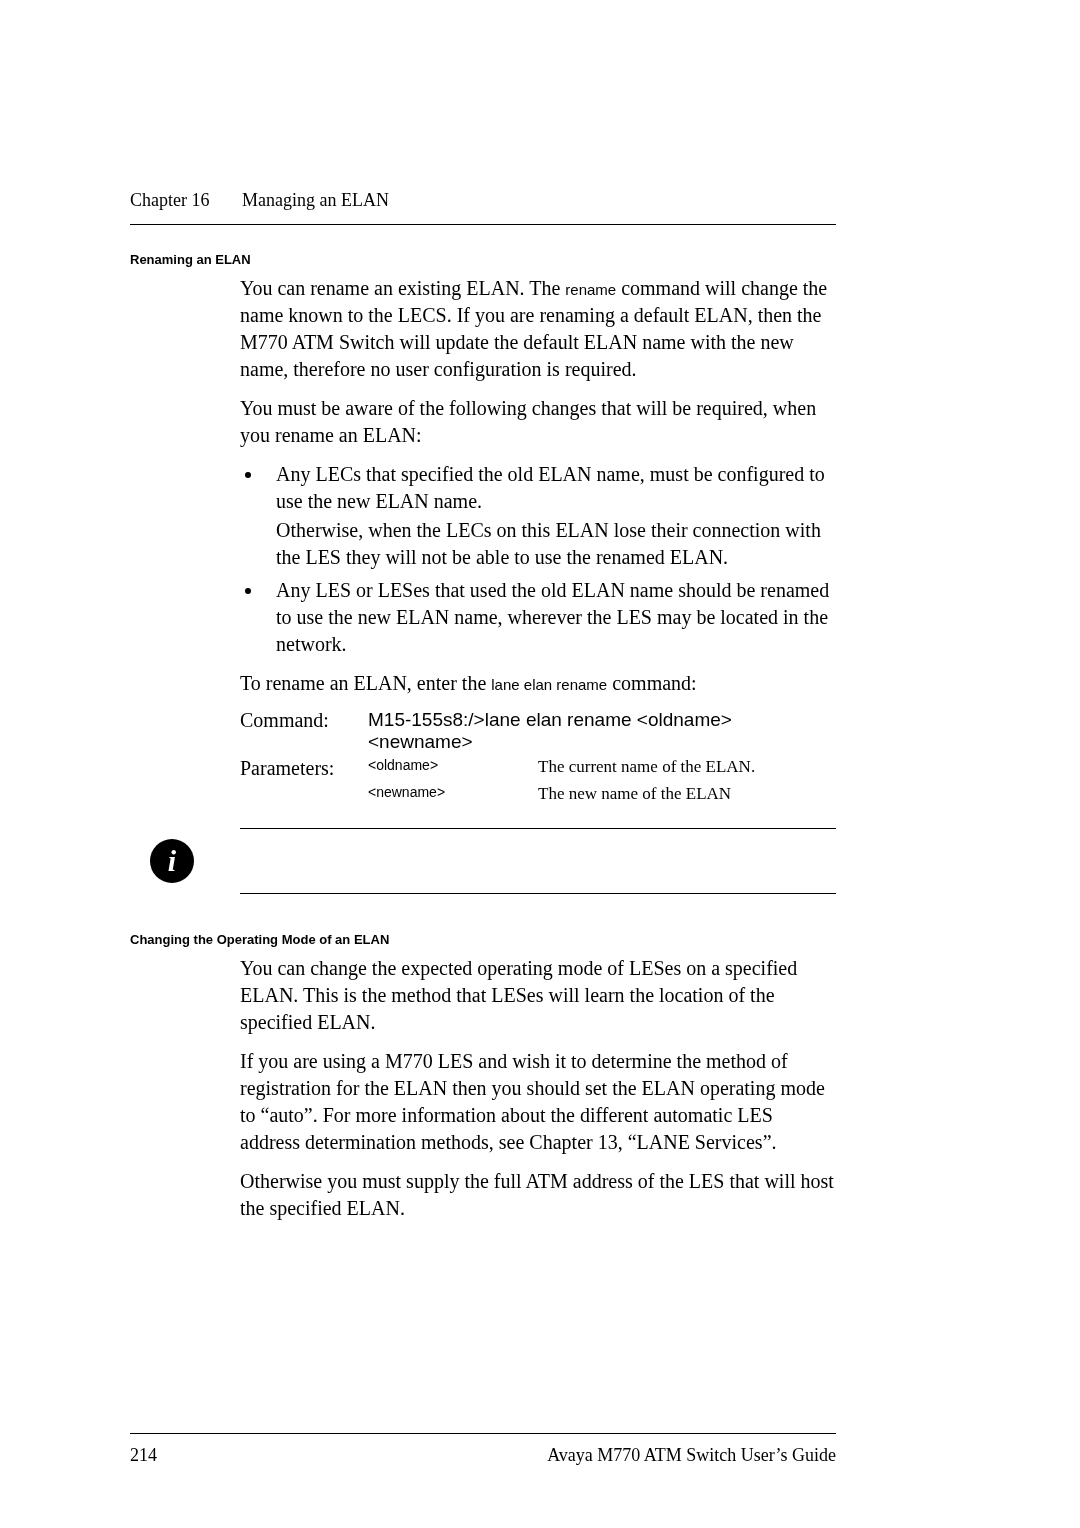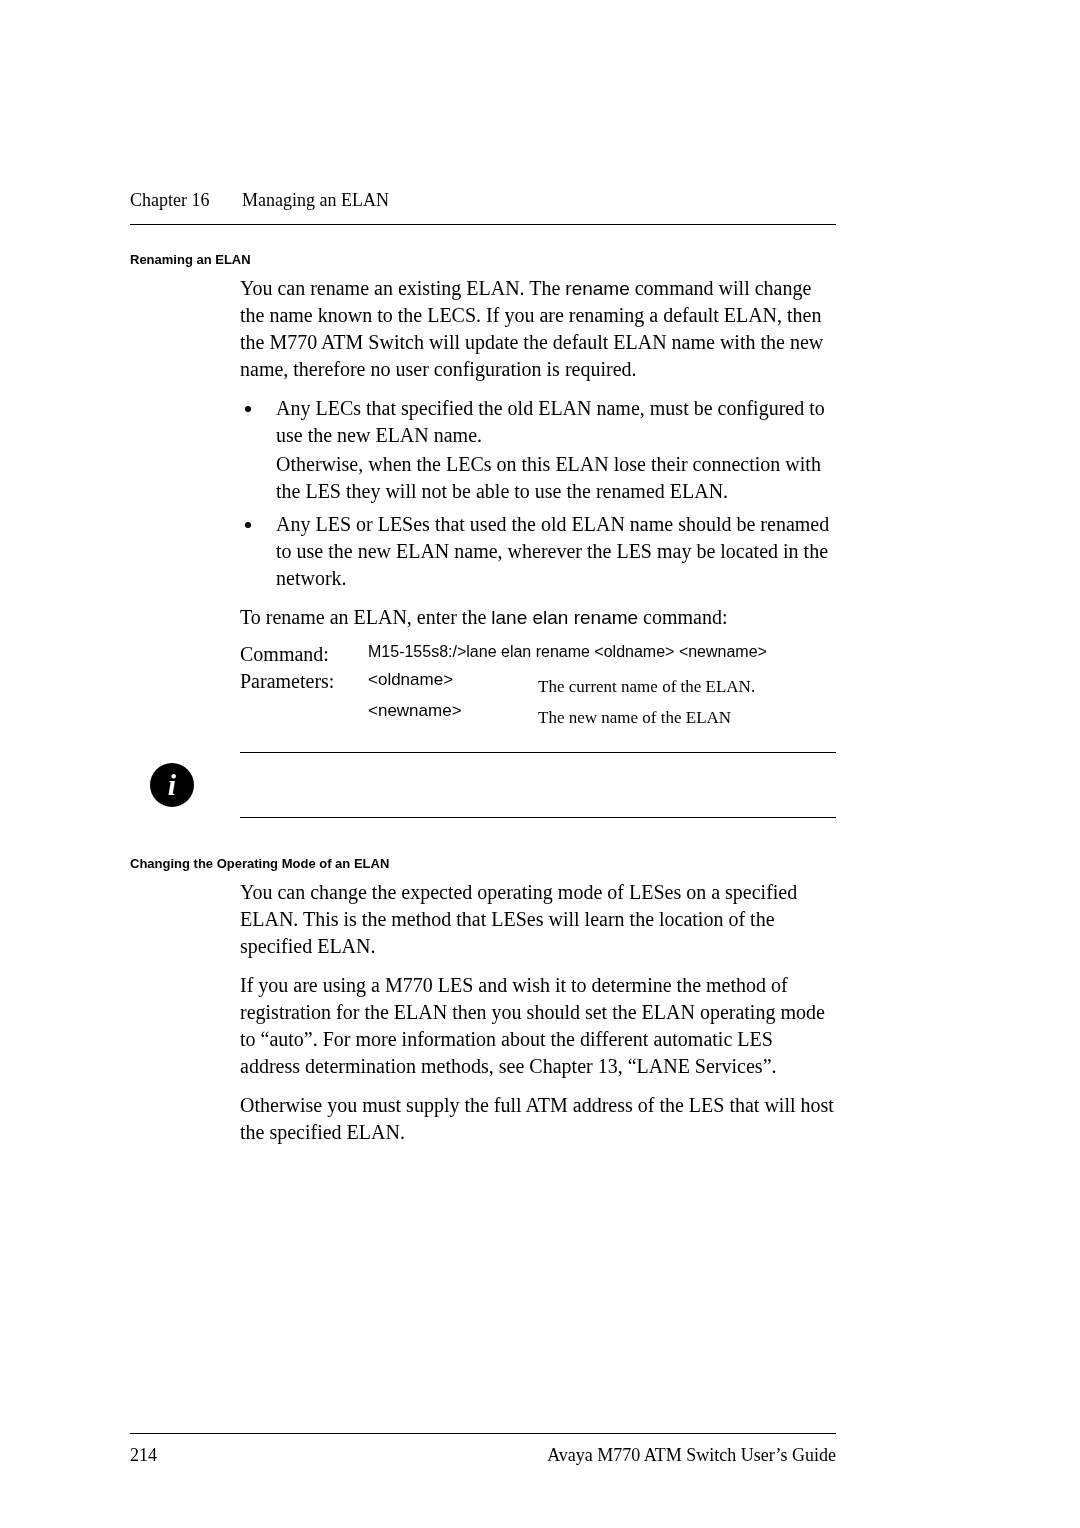--- a/index.html
+++ b/index.html
@@ -58,21 +58,21 @@
   .body-block {
     margin-left: 110px;
   }
   .para {
     font-size: 20px;
     line-height: 1.35;
     margin: 0 0 12px 0;
   }
   .mono {
     font-family: Arial, Helvetica, sans-serif;
-    font-size: 19px;
+    font-size: 15px;
   }
   ul.bullets {
     margin: 0 0 12px 0;
     padding-left: 24px;
   }
   ul.bullets li {
     font-size: 20px;
     line-height: 1.35;
     margin-bottom: 4px;
     padding-left: 12px;
@@ -91,31 +91,30 @@
     display: flex;
     align-items: flex-start;
     margin-bottom: 4px;
   }
   .cmd-label {
     width: 128px;
     flex-shrink: 0;
   }
   .cmd-value-mono {
     font-family: Arial, Helvetica, sans-serif;
-    font-size: 16px;
+    font-size: 19px;
   }
   .param-col1 {
     width: 170px;
     flex-shrink: 0;
     font-family: Arial, Helvetica, sans-serif;
-    font-size: 17px;
+    font-size: 14px;
   }
   .param-col2 {
     font-size: 17px;
-    margin-top: 7px;
   }
   .note-block {
     margin-top: 24px;
     margin-bottom: 32px;
   }
   .note-rule {
     border: none;
     border-top: 1px solid #000;
     margin: 0 0 10px 0;
   }
@@ -192,20 +191,21 @@
 
   <div class="content">
 
     <div class="section-heading">Renaming an ELAN</div>
 
     <div class="body-block">
       <p class="para">
         <span>You can rename an existing ELAN. The </span><span class="mono">rename</span><span> command will change the name known to the LECS. If you are renaming a default ELAN, then the M770 ATM Switch will update the default ELAN name with the new name, therefore no user configuration is required.</span>
       </p>
 
+      <p class="para">You must be aware of the following changes that will be required, when you rename an ELAN:</p>
 
       <ul class="bullets">
         <li>
           <span>Any LECs that specified the old ELAN name, must be configured to use the new ELAN name.</span>
           <div class="subpara">Otherwise, when the LECs on this ELAN lose their connection with the LES they will not be able to use the renamed ELAN.</div>
         </li>
         <li>
           <span>Any LES or LESes that used the old ELAN name should be renamed to use the new ELAN name, wherever the LES may be located in the network.</span>
         </li>
       </ul>

